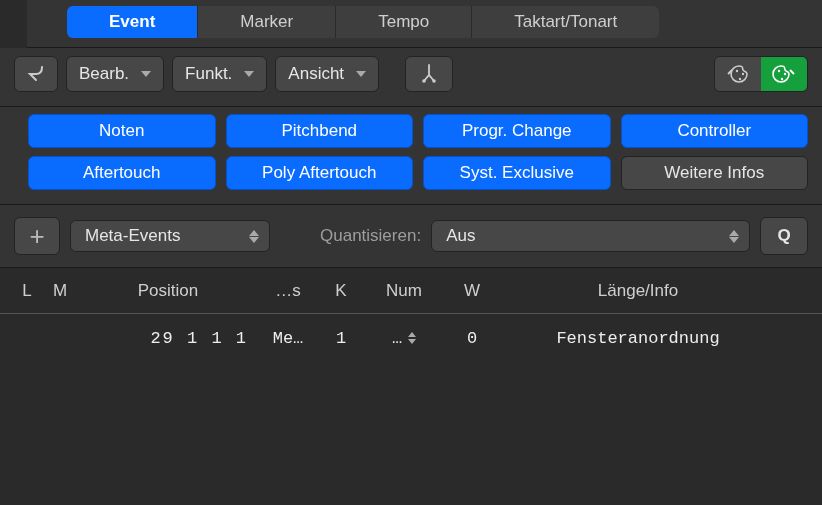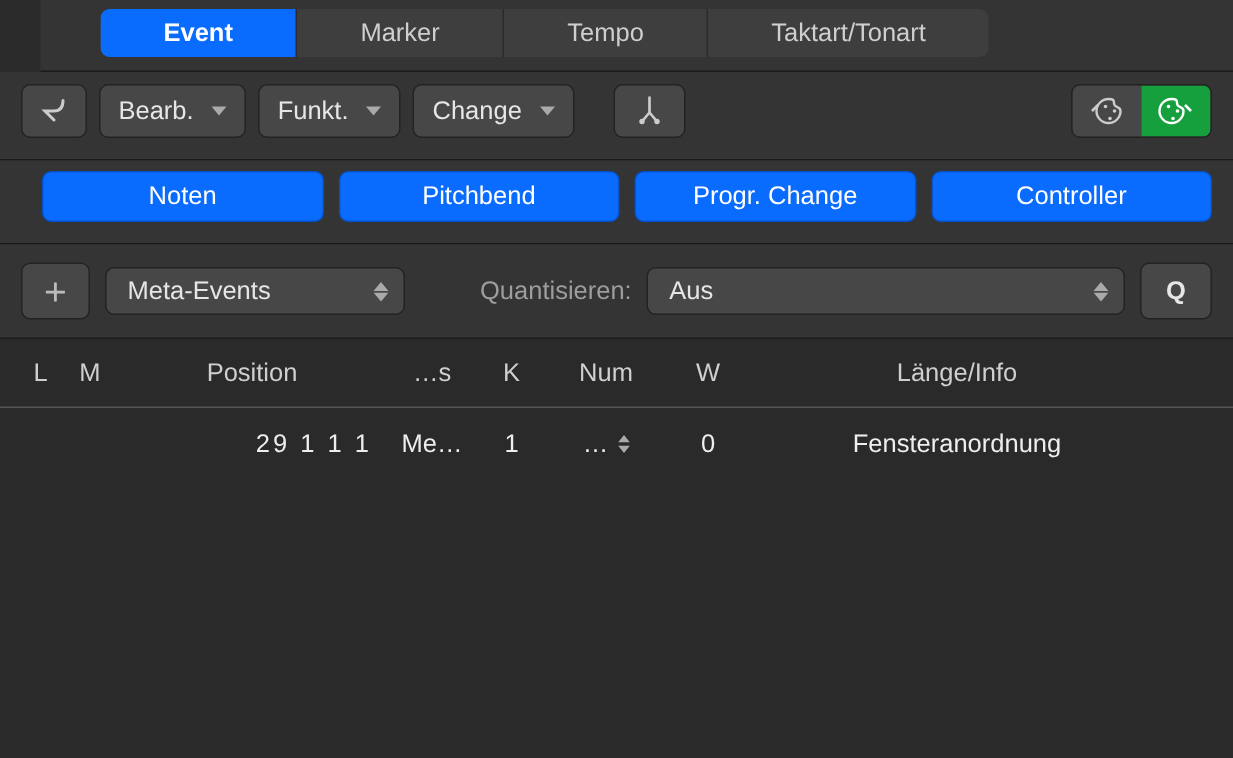--- a/index.html
+++ b/index.html
@@ -185,21 +185,21 @@
 
   .table-row {
     display: grid;
     grid-template-columns: 30px 36px 180px 60px 46px 80px 56px 1fr 40px;
     align-items: center;
     height: 48px;
     padding: 0 6px 0 12px;
     background: #2a2a2a;
     color: #eee;
   }
-  .td { text-align: center; }
+  .td { text-align: center; font-family: Liberation Mono, monospace; }
   .td.right { text-align: right; padding-right: 10px; letter-spacing: 2px;}
   .num-stepper {
     display: inline-flex; align-items: center; gap: 6px;
   }
   .small-stepper {
     display: flex; flex-direction: column; gap: 2px;
   }
   .small-stepper svg { display: block; }
 </style>
 </head>
@@ -222,21 +222,21 @@
   </div>
   <div class="tool-btn">
     <span>Bearb.</span>
     <span class="dropdown-caret"></span>
   </div>
   <div class="tool-btn">
     <span>Funkt.</span>
     <span class="dropdown-caret"></span>
   </div>
   <div class="tool-btn">
-    <span>Change</span>
+    <span>Ansicht</span>
     <span class="dropdown-caret"></span>
   </div>
   <div style="width:10px"></div>
   <div class="icon-pill" style="width:48px">
     <svg width="22" height="22" viewBox="0 0 22 22">
       <path d="M11 2 L11 12 M6 18 L11 12 L16 18" stroke="#ccc" stroke-width="1.8" fill="none" stroke-linecap="round"></path>
       <circle cx="6" cy="18" r="1.8" fill="#ccc"></circle>
       <circle cx="16" cy="18" r="1.8" fill="#ccc"></circle>
     </svg>
   </div>
@@ -263,20 +263,26 @@
   </div>
 </div>
 
 <div class="filter-row">
   <div class="filter-line">
     <div class="filter-btn">Noten</div>
     <div class="filter-btn">Pitchbend</div>
     <div class="filter-btn">Progr. Change</div>
     <div class="filter-btn">Controller</div>
   </div>
+  <div class="filter-line">
+    <div class="filter-btn">Aftertouch</div>
+    <div class="filter-btn">Poly Aftertouch</div>
+    <div class="filter-btn">Syst. Exclusive</div>
+    <div class="filter-btn neutral">Weitere Infos</div>
+  </div>
 </div>
 
 <div class="subbar">
   <div class="add-btn">
     <span>+</span>
   </div>
   <div class="select-box" style="min-width:200px">
     <span>Meta-Events</span>
     <span class="stepper">
       <svg width="10" height="6">

